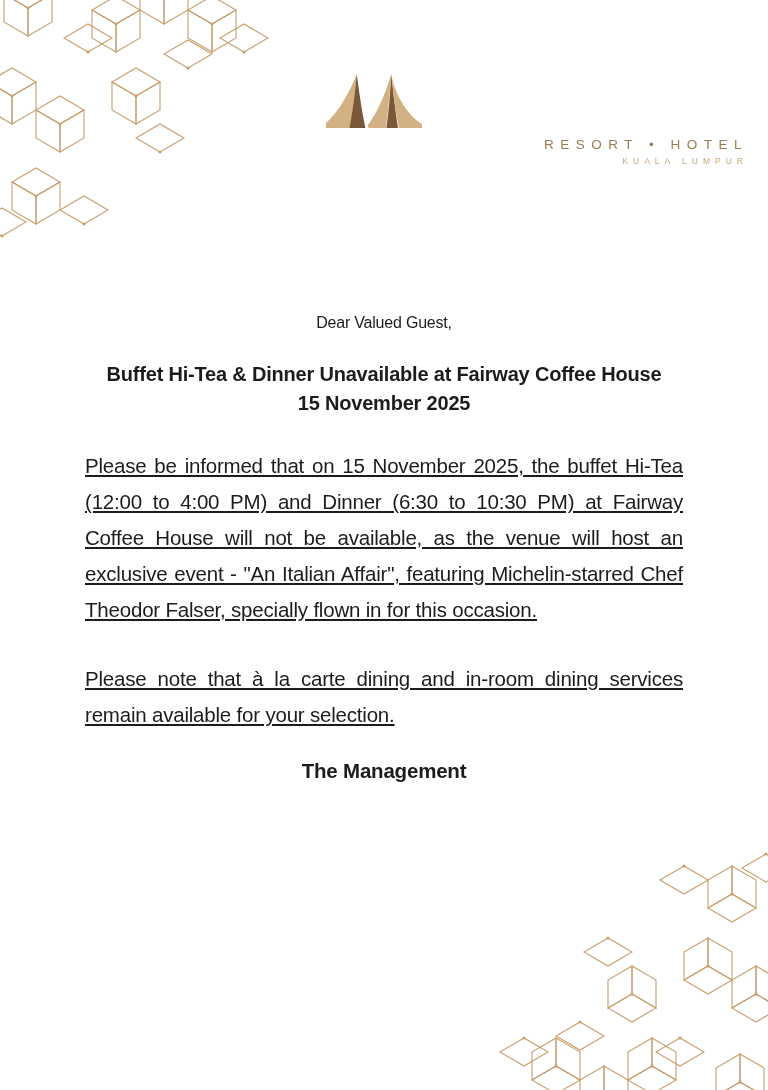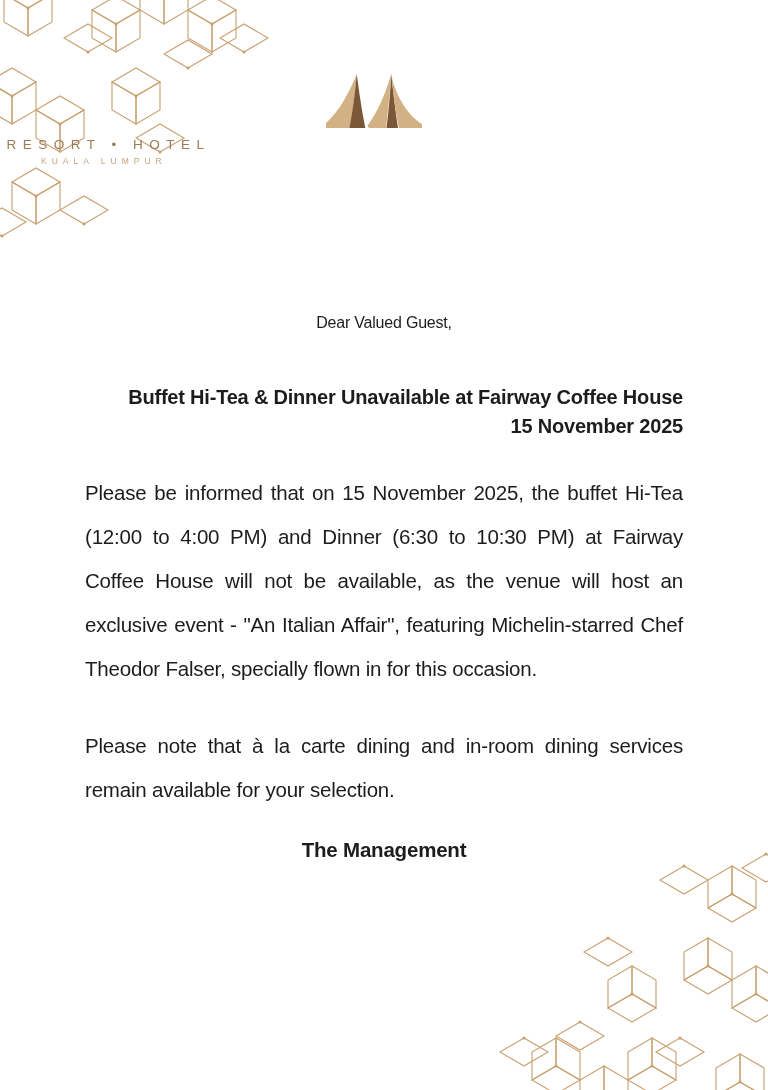--- a/index.html
+++ b/index.html
@@ -9,37 +9,37 @@
     position:relative;overflow:hidden;
   }
   .page{position:absolute;inset:0;width:768px;height:1090px;background:#fff;overflow:hidden;}
 
   
   .corner{position:absolute;pointer-events:none;}
   .corner.tl{top:0;left:0;}
   .corner.br{bottom:0;right:0;}
 
   
-  .brand{position:absolute;top:74px;left:0;width:748px;text-align:left;}
+  .brand{position:absolute;top:74px;left:0;width:748px;text-align:right;}
   .logo-m{width:96px;height:54px;display:block;margin:0 auto;}
   .brand-name{
     margin-top:9px;font-size:13.5px;letter-spacing:6.5px;text-indent:6.5px;
     color:#9a7b53;font-weight:400;
   }
   .brand-loc{
     margin-top:4px;font-size:8.5px;letter-spacing:5px;text-indent:5px;
     color:#c3a77e;font-weight:400;padding-left:36px;
   }
 
   
   .letter{position:absolute;left:85px;top:308px;width:598px;}
   .salutation{margin:0;text-align:center;font-size:16px;line-height:30px;letter-spacing:-0.2px;}
-  .title{margin:45px 0 0;text-align:right;font-size:20px;line-height:29px;font-weight:bold;letter-spacing:-0.2px;}
+  .title{margin:22px 0 0;text-align:center;font-size:20px;line-height:29px;font-weight:bold;letter-spacing:-0.2px;}
   .title span{display:block;white-space:nowrap;}
-  .para{margin:30px 0 0;font-size:20.5px;line-height:44px;text-align:justify;letter-spacing:-0.2px;}
+  .para{margin:30px 0 0;font-size:20.5px;line-height:36px;text-align:justify;letter-spacing:-0.2px;text-decoration:underline;}
   .para + .para{margin-top:33px;}
   .signature{margin:26px 0 0;text-align:center;font-size:20.5px;font-weight:bold;letter-spacing:-0.2px;}
 </style>
 </head>
 <body>
 
 <div class="page">
 
   <svg class="corner tl" width="270" height="250" viewBox="0 0 270 250" aria-hidden="true">
     <defs>

